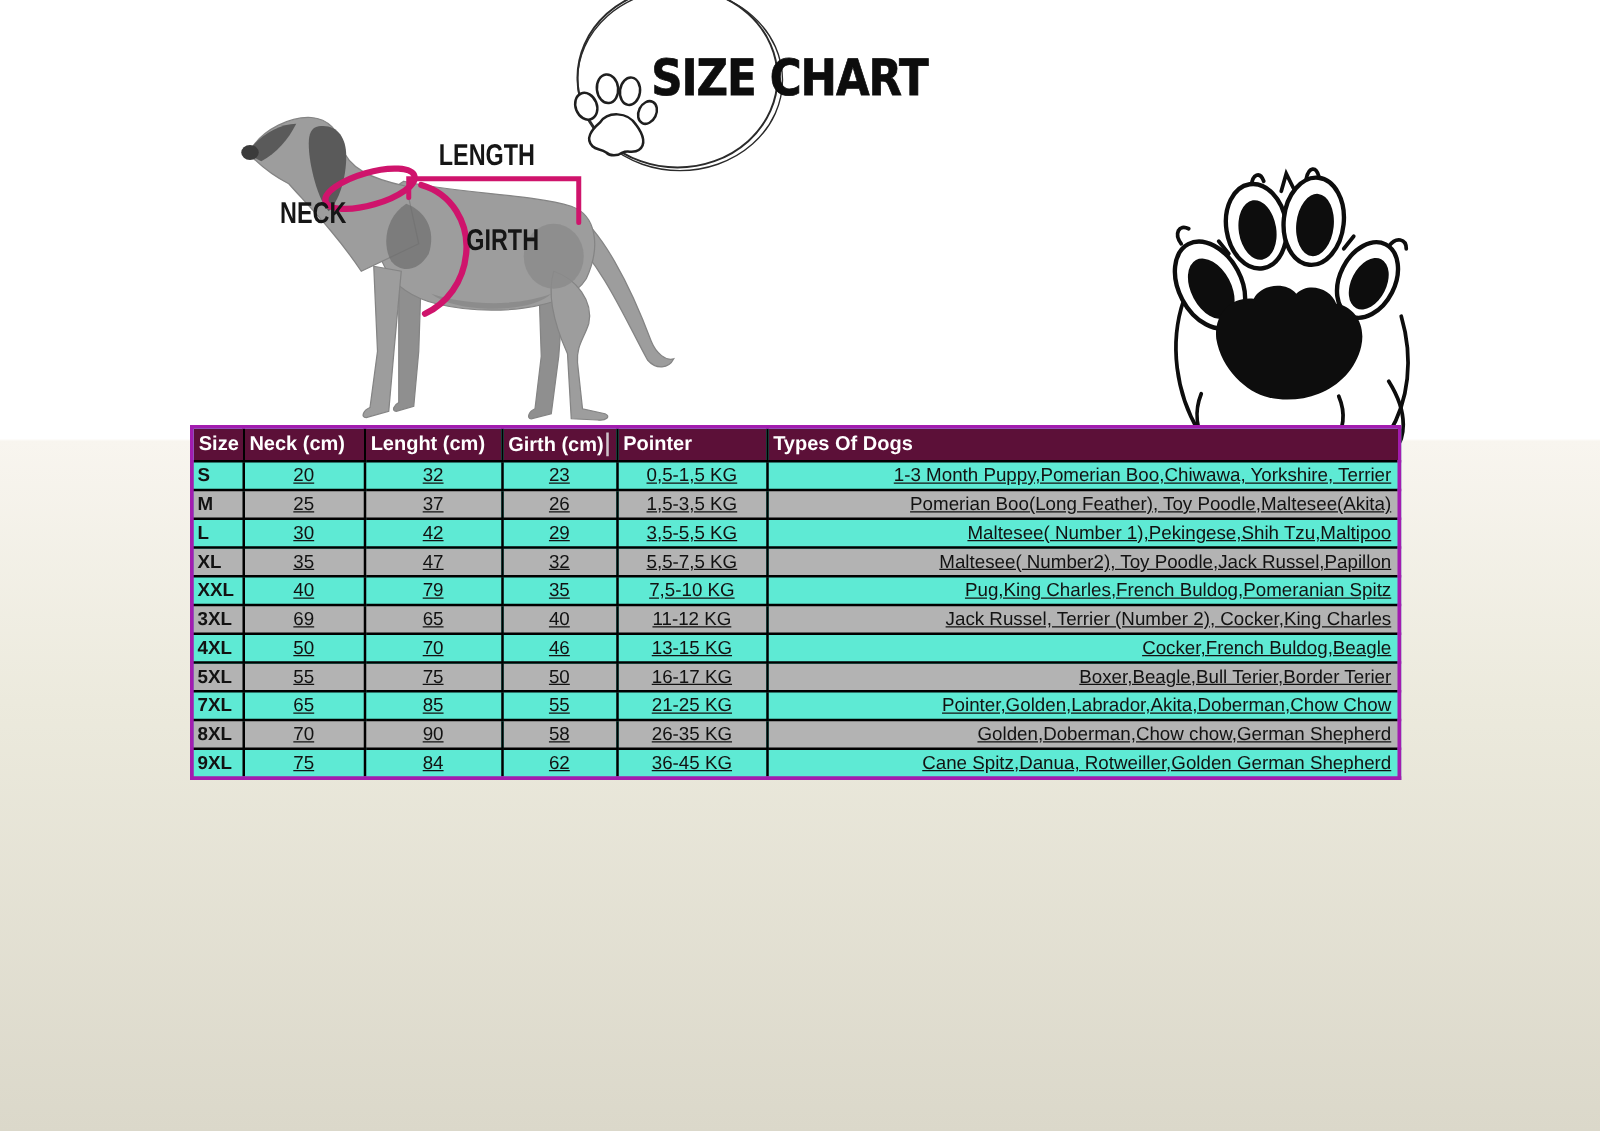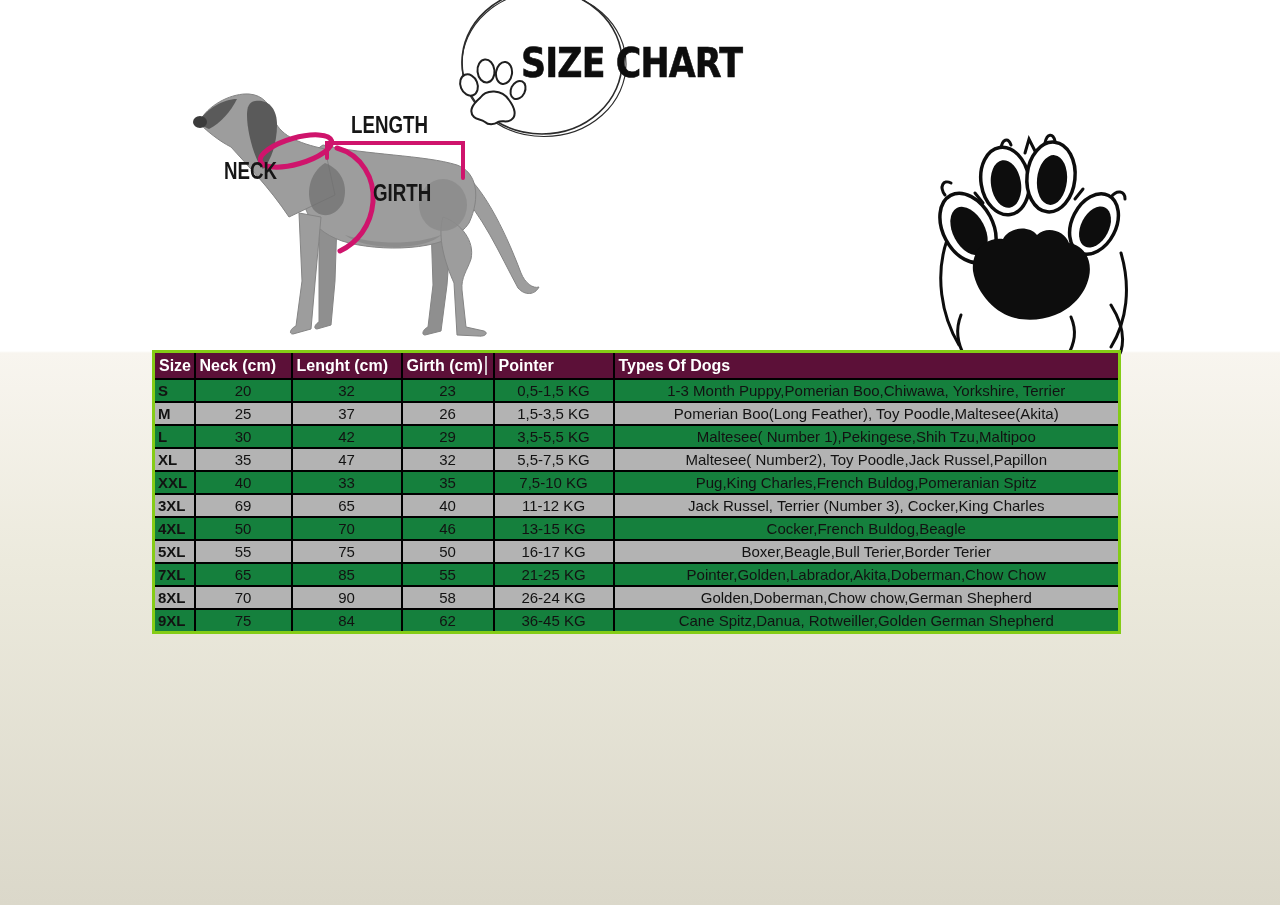--- a/index.html
+++ b/index.html
@@ -25,36 +25,36 @@
     font-weight:700;font-size:24px;color:#161616;white-space:nowrap;
     transform:scaleX(.78);transform-origin:left center;letter-spacing:0;
   }
   .lbl-neck{left:224px;top:157px;}
   .lbl-length{left:351px;top:111px;}
   .lbl-girth{left:373px;top:179px;}
   
   .big-paw{left:925px;top:125px;width:245px;height:235px;}
   
   .size-table{
-    left:152px;top:350px;position:absolute;
+    left:152px;top:340px;position:absolute;
     border-collapse:collapse;table-layout:fixed;width:966px;
-    background:#15803d;border:3px solid #84cc16;
+    background:#5eead4;border:3px solid #a21caf;
   }
   .size-table th,.size-table td{border:2px solid #000;overflow:hidden;white-space:nowrap;}
   .size-table th{
     background:var(--maroon,#5c1038);color:#ffffff;
     font-size:16px;font-weight:700;height:23px;padding:1px 4px;text-align:left;
     position:relative;
   }
   .size-table th:first-child,.size-table th:last-child{text-align:left;}
   .size-table td{height:21px;padding:0 5px;font-size:15px;color:#121212;}
   .size-table tbody tr:nth-child(even) td{background:var(--altrow,#b3b3b3);}
   td.cell-size{font-weight:700;text-align:left;padding-left:3px;}
-  td.cell-num{text-align:center;}
-  td.cell-dogs{text-align:center;}
+  td.cell-num{text-align:center;text-decoration:underline;}
+  td.cell-dogs{text-align:right;text-decoration:underline;}
   .text-caret{
     display:inline-block;width:2px;height:19px;background:#cfc4ca;
     vertical-align:-4px;margin-left:2px;
   }
 </style>
 </head>
 <body style="--maroon: #5c1038; --altrow: #b3b3b3;">
 
 <svg class="abs title-circle" viewBox="0 0 200 165">
   <ellipse cx="92" cy="76" rx="80" ry="72" fill="none" stroke="#2b2b2b" stroke-width="1.6"></ellipse>
@@ -179,32 +179,32 @@
         <td class="cell-size">XL</td>
         <td class="cell-num">35</td>
         <td class="cell-num">47</td>
         <td class="cell-num">32</td>
         <td class="cell-num">5,5-7,5 KG</td>
         <td class="cell-dogs">Maltesee( Number2), Toy Poodle,Jack Russel,Papillon</td>
       </tr>
       <tr>
         <td class="cell-size">XXL</td>
         <td class="cell-num">40</td>
-        <td class="cell-num">33</td>
+        <td class="cell-num">79</td>
         <td class="cell-num">35</td>
         <td class="cell-num">7,5-10 KG</td>
         <td class="cell-dogs">Pug,King Charles,French Buldog,Pomeranian Spitz</td>
       </tr>
       <tr>
         <td class="cell-size">3XL</td>
         <td class="cell-num">69</td>
         <td class="cell-num">65</td>
         <td class="cell-num">40</td>
         <td class="cell-num">11-12 KG</td>
-        <td class="cell-dogs">Jack Russel, Terrier (Number 3), Cocker,King Charles</td>
+        <td class="cell-dogs">Jack Russel, Terrier (Number 2), Cocker,King Charles</td>
       </tr>
       <tr>
         <td class="cell-size">4XL</td>
         <td class="cell-num">50</td>
         <td class="cell-num">70</td>
         <td class="cell-num">46</td>
         <td class="cell-num">13-15 KG</td>
         <td class="cell-dogs">Cocker,French Buldog,Beagle</td>
       </tr>
       <tr>
@@ -221,21 +221,21 @@
         <td class="cell-num">85</td>
         <td class="cell-num">55</td>
         <td class="cell-num">21-25 KG</td>
         <td class="cell-dogs">Pointer,Golden,Labrador,Akita,Doberman,Chow Chow</td>
       </tr>
       <tr>
         <td class="cell-size">8XL</td>
         <td class="cell-num">70</td>
         <td class="cell-num">90</td>
         <td class="cell-num">58</td>
-        <td class="cell-num">26-24 KG</td>
+        <td class="cell-num">26-35 KG</td>
         <td class="cell-dogs">Golden,Doberman,Chow chow,German Shepherd</td>
       </tr>
       <tr>
         <td class="cell-size">9XL</td>
         <td class="cell-num">75</td>
         <td class="cell-num">84</td>
         <td class="cell-num">62</td>
         <td class="cell-num">36-45 KG</td>
         <td class="cell-dogs">Cane Spitz,Danua, Rotweiller,Golden German Shepherd</td>
       </tr>

